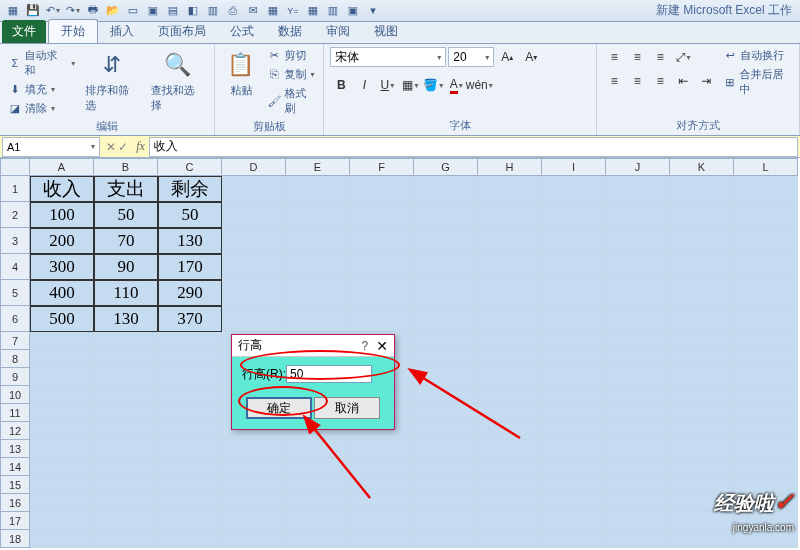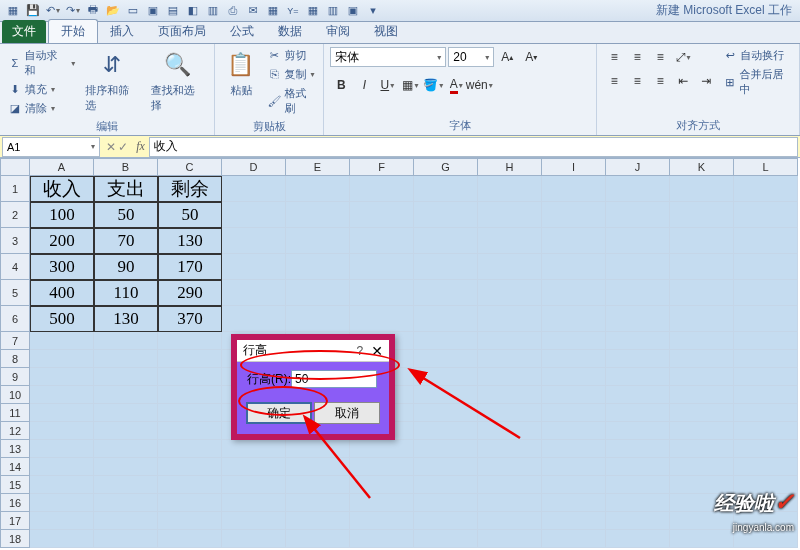--- a/index.html
+++ b/index.html
@@ -38,21 +38,21 @@
 .row{display:flex}
 .rh{width:30px;background:#e8eef6;border:1px solid #9db2ca;border-top:none;text-align:center;font-size:11px;color:#333;display:flex;align-items:center;justify-content:center}
 .cell{width:64px;border:1px solid #c5d6e8;border-left:none;border-top:none;background:#c5dcf0;font-size:11px;display:flex;align-items:center;justify-content:center}
 .row.data .rh{height:26px}
 .row.data .cell{height:26px;font-size:17px;font-family:SimSun,serif;border:1px solid #333;background:#c5dcf0}
 .row.hdr .cell{font-size:19px}
 .row.empty .rh{height:18px}
 .row.empty .cell{height:18px;border:1px solid #c5d6e8;border-left:none;border-top:none}
 .row.data .cell.plain{border:1px solid #c5d6e8;border-left:none;border-top:none;font-size:11px}
 
-.dlg{position:absolute;left:231px;top:176px;width:164px;background:#8b5cf6;border:6px solid #be185d;box-shadow:2px 2px 6px rgba(0,0,0,.3);font-size:12px}
+.dlg{position:absolute;left:231px;top:176px;width:164px;background:#5eead4;border:1px solid #be185d;box-shadow:2px 2px 6px rgba(0,0,0,.3);font-size:12px}
 .dlg-title{height:22px;background:#fff;display:flex;align-items:center;padding:0 6px;border-bottom:1px solid #ccc}
 .dlg-title span:first-child{flex:1}
 .dlg-help{color:#555;margin-right:8px;cursor:pointer}
 .dlg-x{cursor:pointer;font-size:14px}
 .dlg-body{padding:8px 10px;display:flex;align-items:center;gap:0}
 .dlg-body input{width:86px;height:18px;border:1px solid #7a9ac0;padding:0 3px;font-size:12px}
 .dlg-btns{display:flex;justify-content:center;gap:2px;padding:6px 0 10px}
 .dlg-btns button{width:66px;height:22px;border:1px solid #888;background:#e8e8e8;font-size:12px;cursor:pointer}
 .dlg-btns button.ok{border:2px solid #3a6aa0}
 

